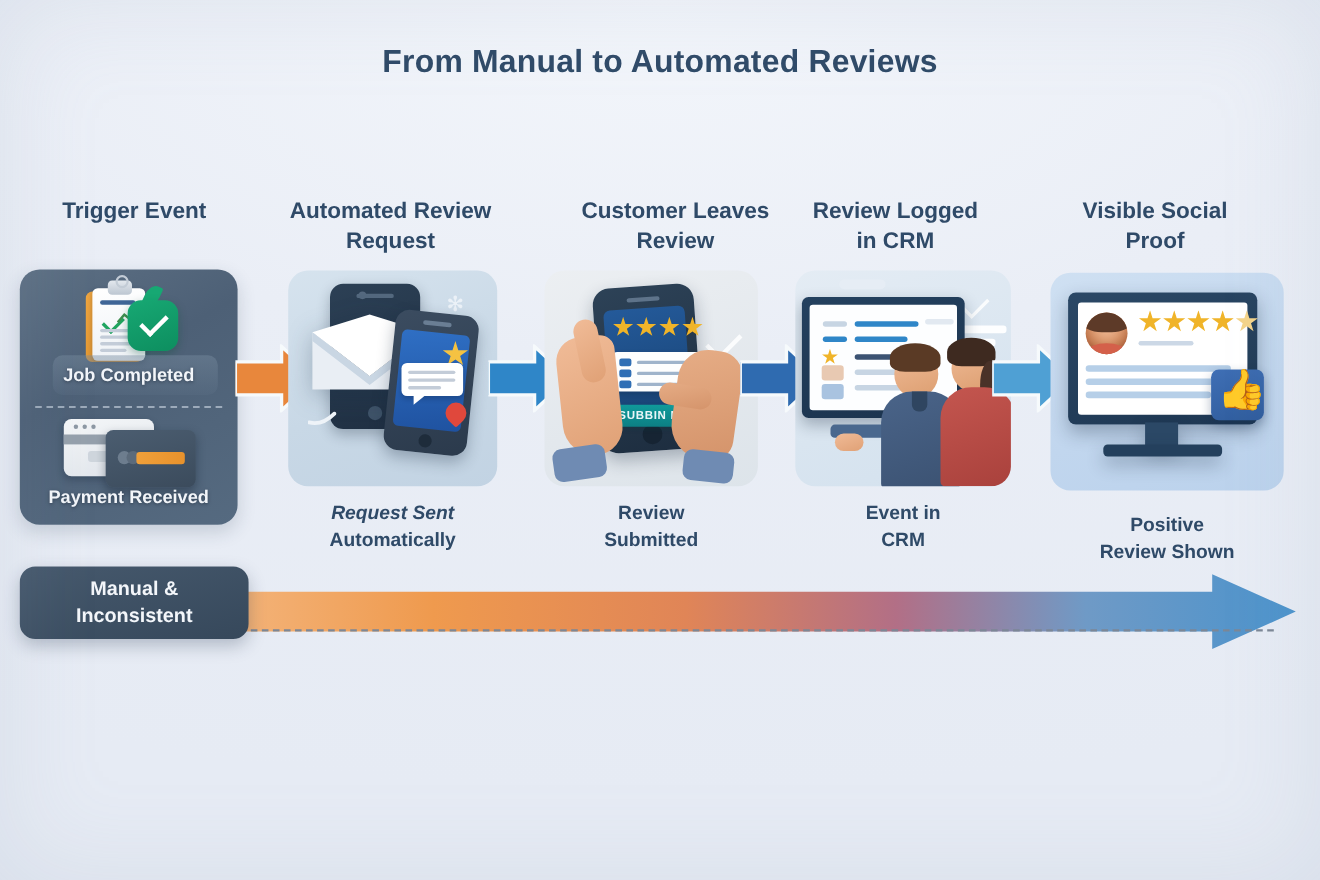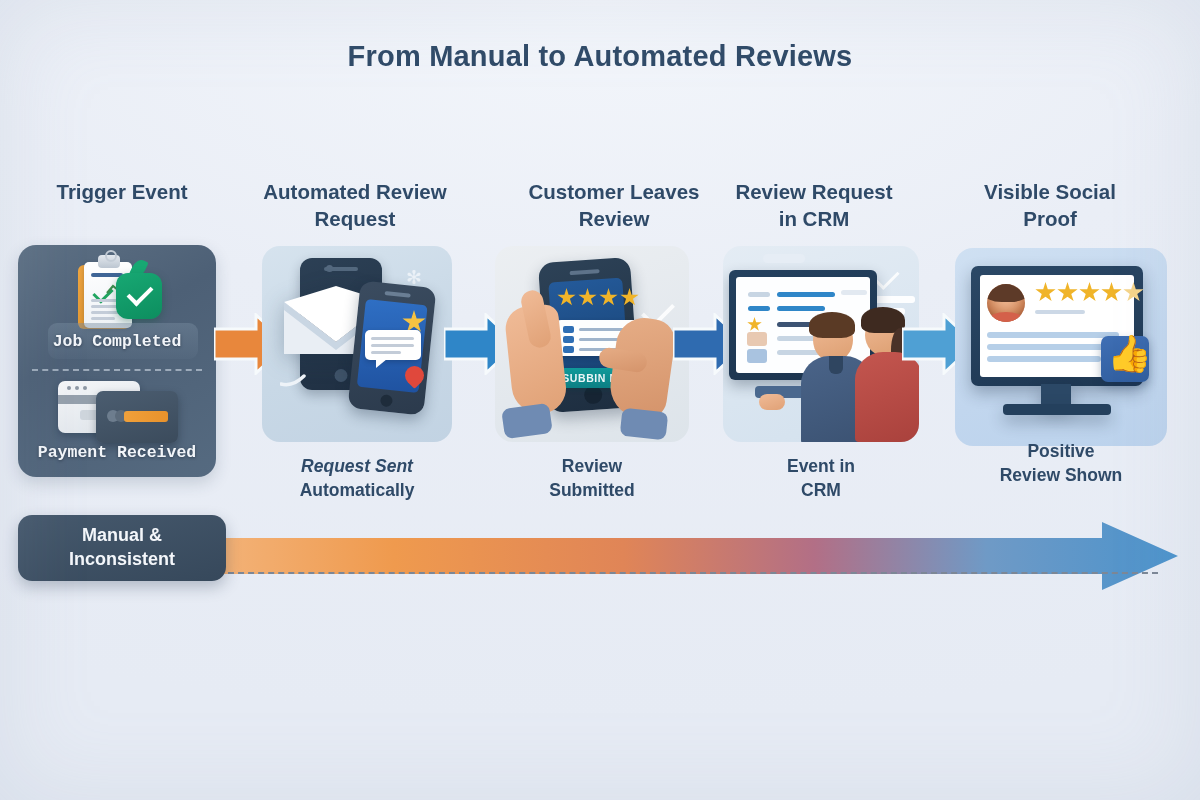--- a/index.html
+++ b/index.html
@@ -25,21 +25,20 @@
     line-height:1.32;color:#2f4a68;
   }
 
   
   .panel{
     position:absolute;border-radius:18px;overflow:hidden;
   }
   .panel.p1{
     background:linear-gradient(150deg,#5d7084 0%,#4d6076 40%,#556a80 100%);
     box-shadow:0 6px 16px rgba(40,60,85,.18);
-    font-family:Liberation Mono, monospace;
   }
   .panel.p2{background:linear-gradient(160deg,#d6e3ee 0%,#c8d8e6 55%,#c2d3e3 100%);}
   .panel.p3{background:linear-gradient(160deg,#eceff2 0%,#e3e8ed 60%,#dde4ea 100%);}
   .panel.p4{background:linear-gradient(160deg,#e4ecf4 0%,#d9e5f0 60%,#d3e1ee 100%);}
   .panel.p5{background:linear-gradient(160deg,#cfe0f2 0%,#c1d6ee 60%,#bbd2ec 100%);}
 
   
   .caption{
     position:absolute;text-align:center;font-size:17.5px;font-weight:bold;
     line-height:1.35;color:#2f4a68;
@@ -277,21 +276,21 @@
   </div>
   <div class="step-head" style="left:252px;top:178px;width:206px;">
     <div>Automated Review</div>
     <div>Request</div>
   </div>
   <div class="step-head" style="left:508px;top:178px;width:212px;">
     <div>Customer Leaves</div>
     <div>Review</div>
   </div>
   <div class="step-head" style="left:714px;top:178px;width:200px;">
-    <div>Review Request</div>
+    <div>Review Logged</div>
     <div>in CRM</div>
   </div>
   <div class="step-head" style="left:945px;top:178px;width:210px;">
     <div>Visible Social</div>
     <div>Proof</div>
   </div>
 
   <div class="panel p1" style="left:18px;top:245px;width:198px;height:232px;">
 
     <div class="clip" style="left:52px;top:14px;width:80px;height:74px;">
@@ -482,21 +481,21 @@
     <span class="ln">Automatically</span>
   </div>
   <div class="caption" style="left:495px;top:455px;width:194px;">
     <span class="ln">Review</span>
     <span class="ln">Submitted</span>
   </div>
   <div class="caption" style="left:723px;top:455px;width:196px;">
     <span class="ln">Event in</span>
     <span class="ln">CRM</span>
   </div>
-  <div class="caption" style="left:955px;top:440px;width:212px;">
+  <div class="caption" style="left:955px;top:466px;width:212px;">
     <span class="ln">Positive</span>
     <span class="ln">Review Shown</span>
   </div>
 
   <svg class="gradbar" style="left:222px;top:520px;" width="958" height="72" viewBox="0 0 958 72">
     <defs>
       <linearGradient id="gbar" x1="0" y1="0" x2="1" y2="0">
         <stop offset="0%" stop-color="#f3b277"></stop>
         <stop offset="18%" stop-color="#ef9a4e"></stop>
         <stop offset="42%" stop-color="#e08557"></stop>

